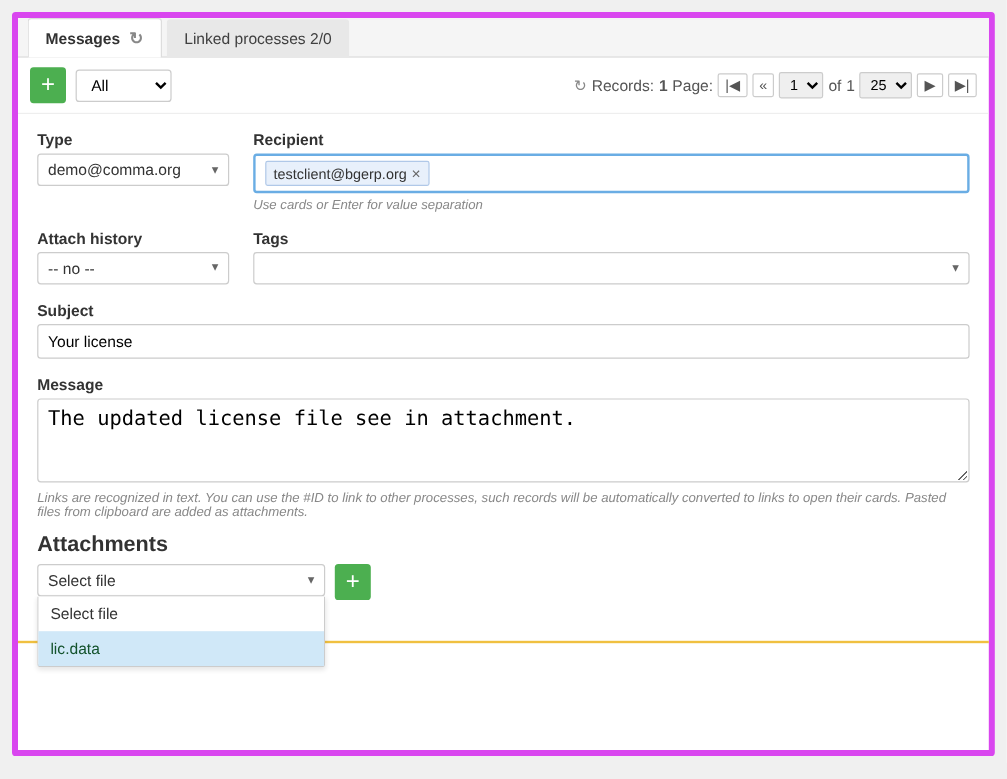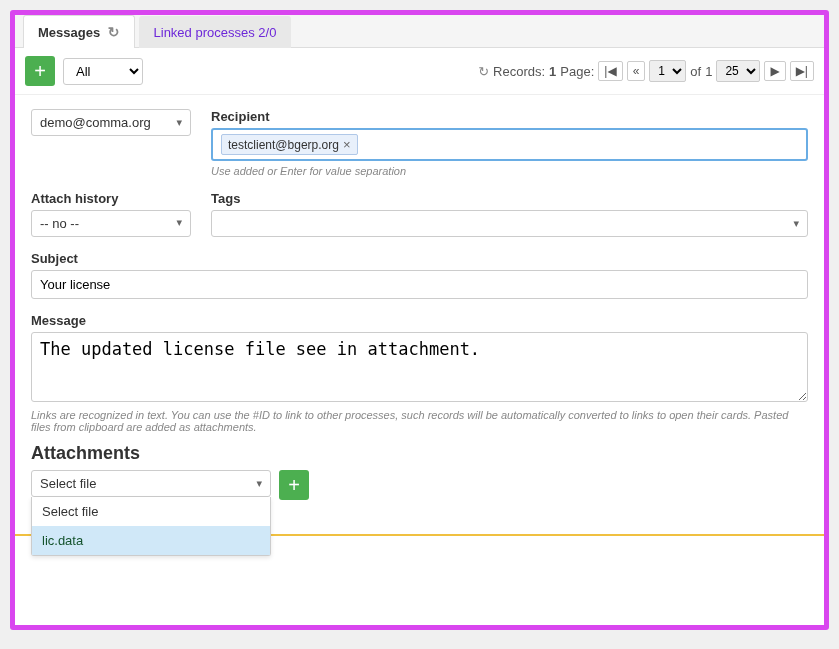--- a/index.html
+++ b/index.html
@@ -25,21 +25,21 @@
       background: #f5f5f5;
     }
     .tab {
       padding: 8px 14px;
       cursor: pointer;
       border: 1px solid transparent;
       border-bottom: none;
       margin-bottom: -1px;
       font-size: 13px;
       background: #e8e8e8;
-      color: #6d28d9;
+      color: #404040;
       border-radius: 3px 3px 0 0;
       margin-right: 4px;
     }
     .tab.active {
       background: #fff;
       border-color: #ddd;
       color: #333;
       font-weight: bold;
     }
     .tab-refresh {
@@ -316,34 +316,35 @@
       </select>
       <button class="page-nav-btn">▶</button>
       <button class="page-nav-btn">▶|</button>
     </div>
   </div>
 
   <div class="form-area">
 
     <div class="form-row">
       <div class="form-group type-group">
+        <span class="form-label">Type</span>
         <div class="form-select">
           <span>demo@comma.org</span>
           <span class="chevron">▾</span>
         </div>
       </div>
       <div class="form-group recipient-group">
         <span class="form-label">Recipient</span>
         <div class="recipient-input">
           <div class="recipient-tag">
             <span>testclient@bgerp.org</span>
             <span class="remove">×</span>
           </div>
         </div>
-        <span class="hint-text">Use added or Enter for value separation</span>
+        <span class="hint-text">Use cards or Enter for value separation</span>
       </div>
     </div>
 
     <div class="form-row">
       <div class="form-group">
         <span class="form-label">Attach history</span>
         <div class="attach-select">
           <span>-- no --</span>
           <span class="chevron">▾</span>
         </div>

